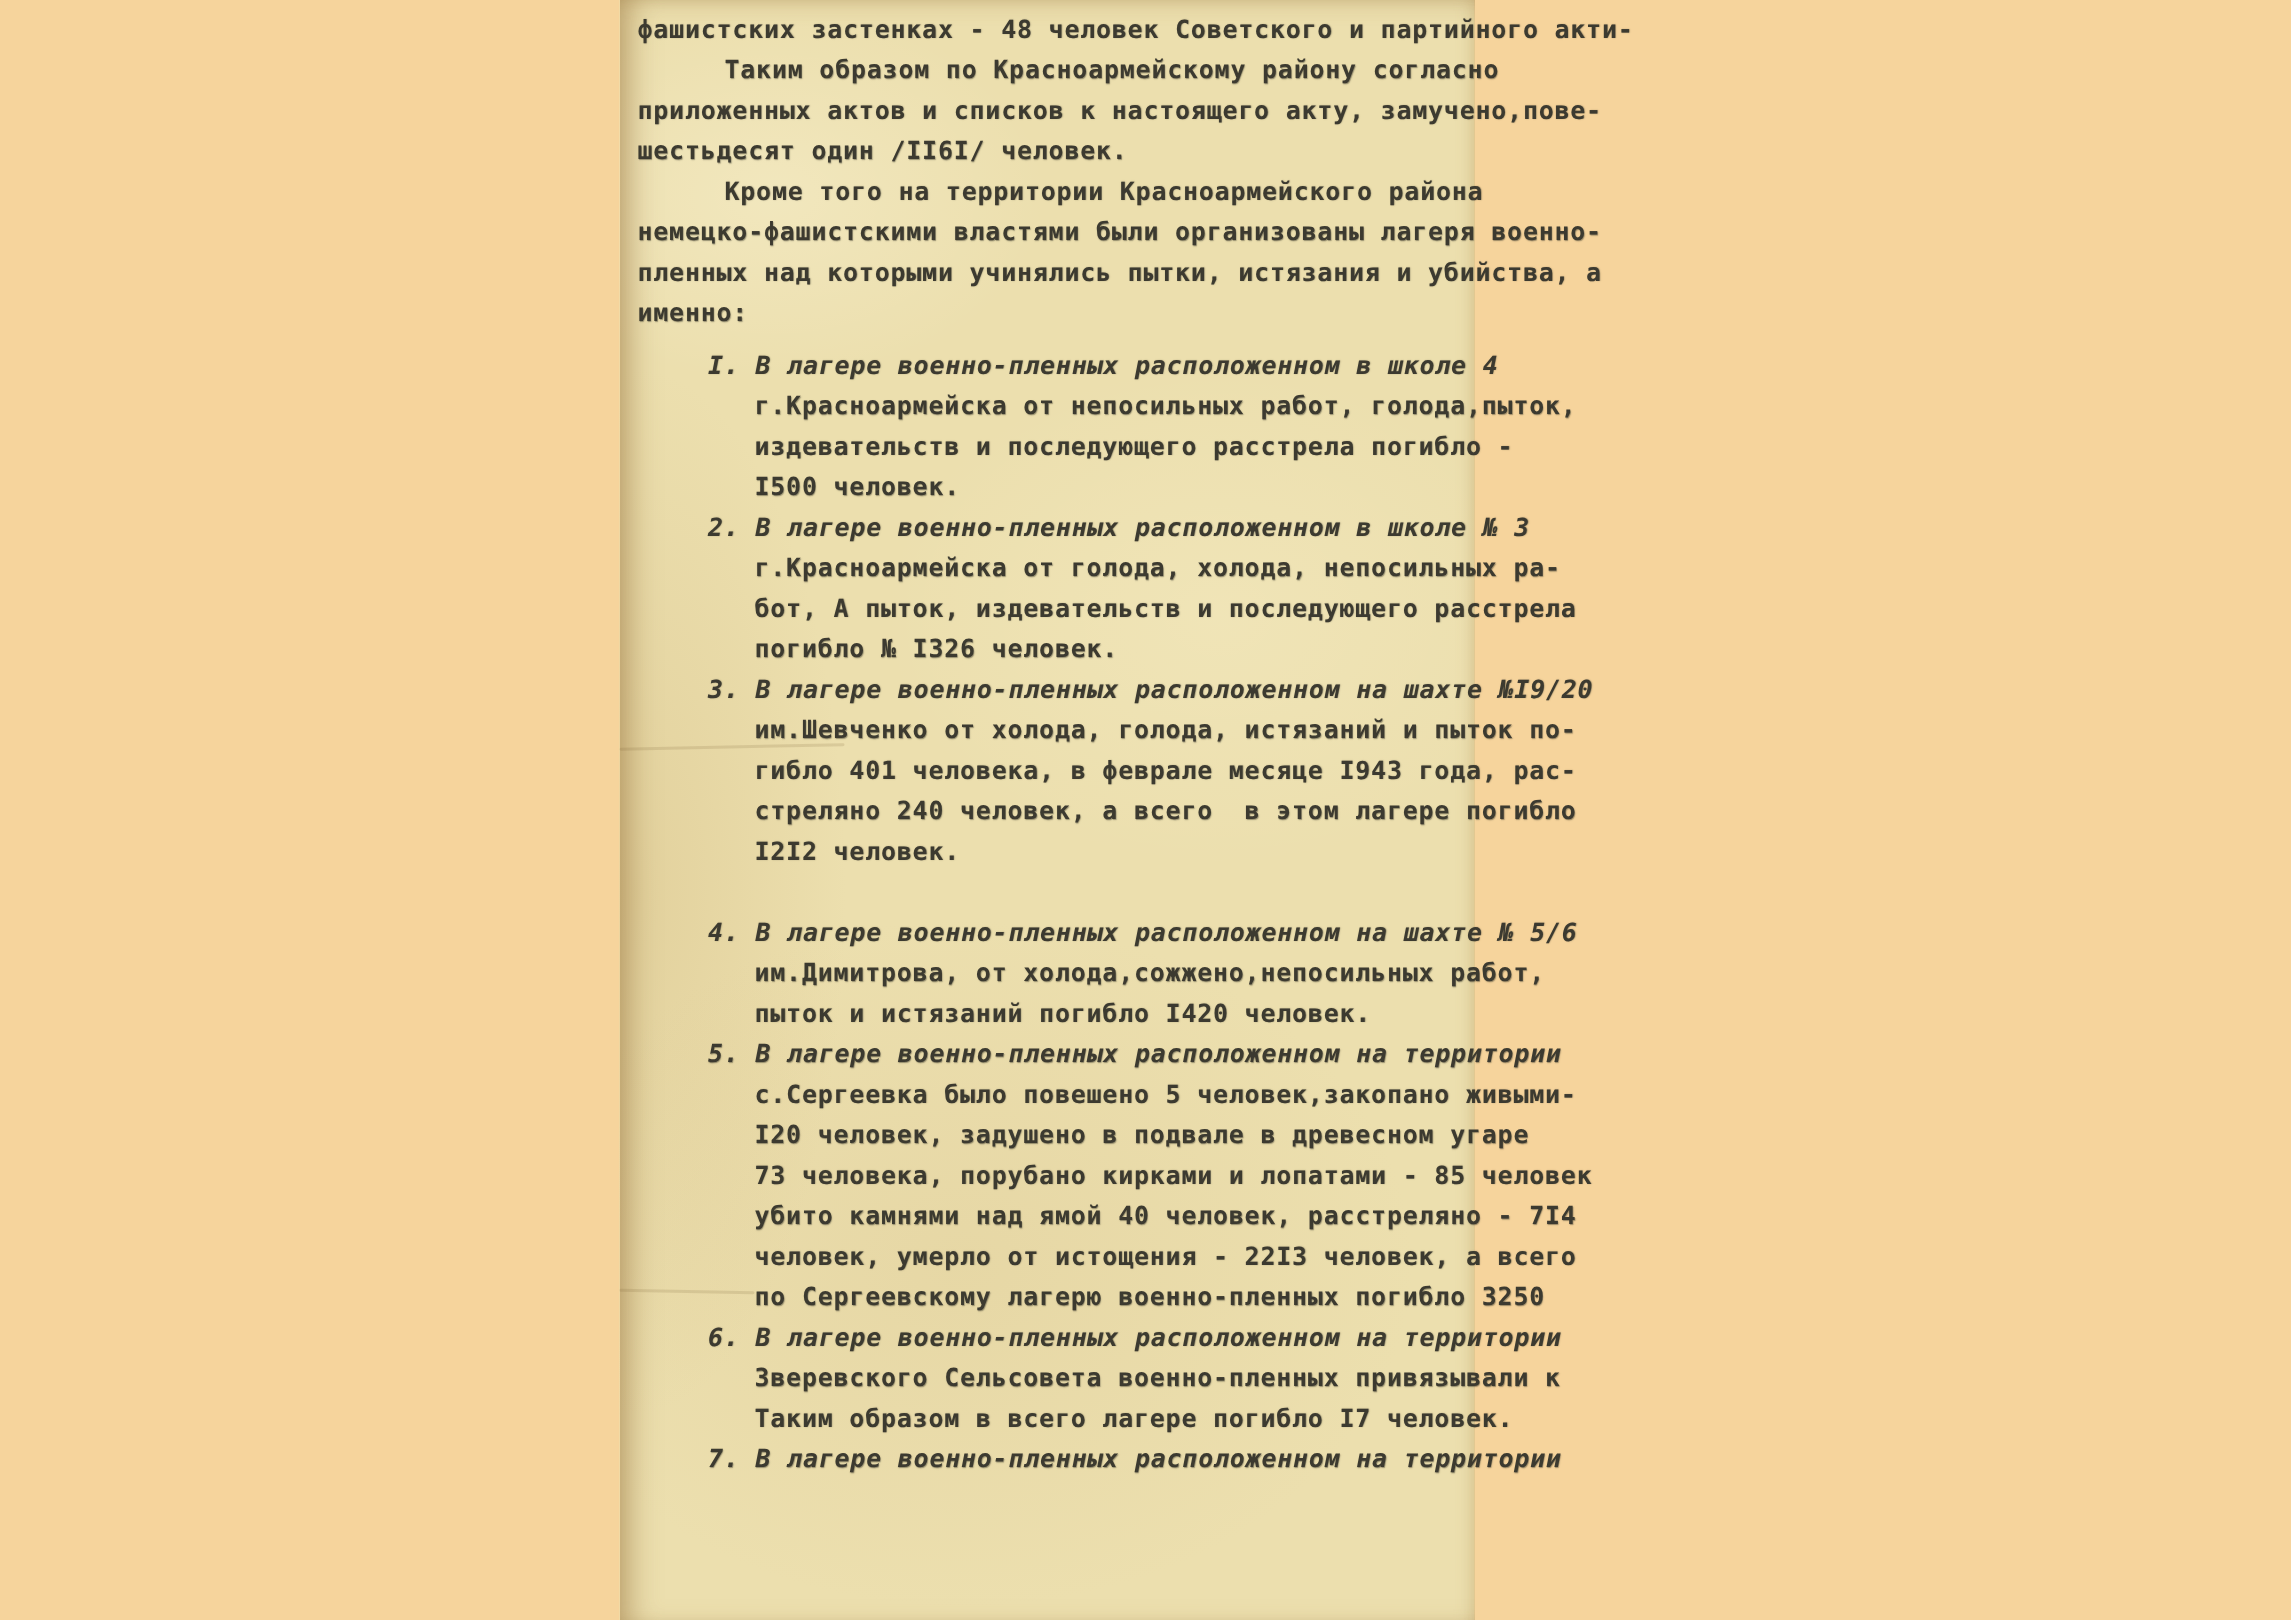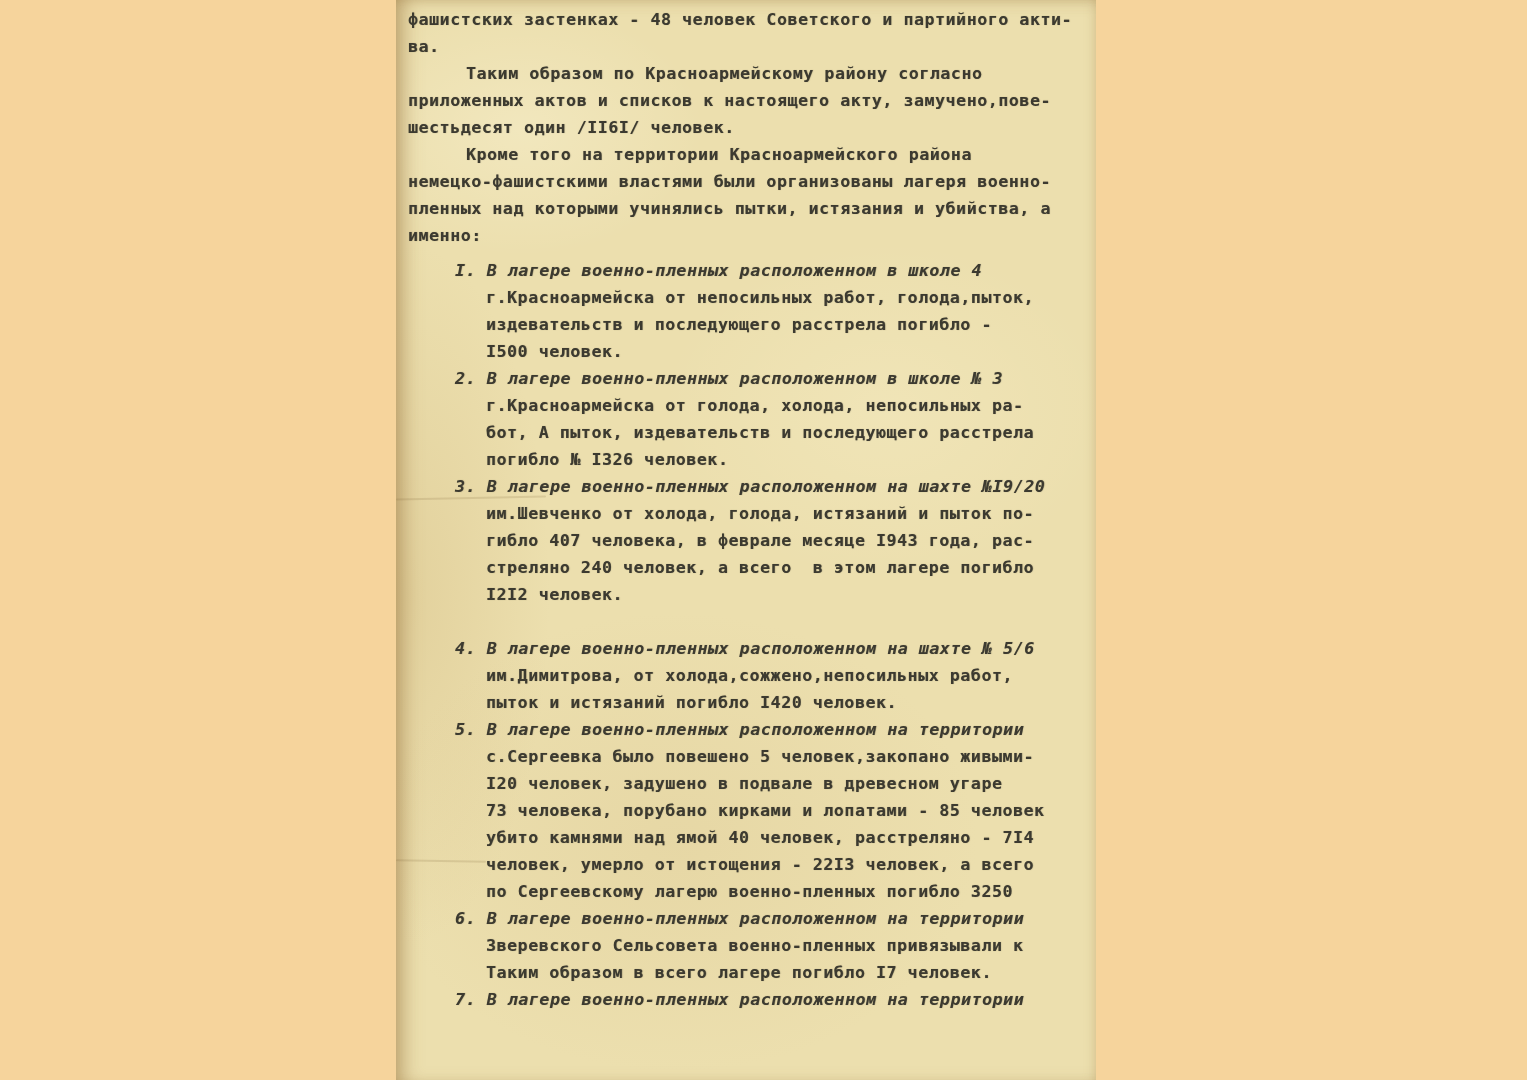--- a/index.html
+++ b/index.html
@@ -2,21 +2,21 @@
 <html><head>
 <meta charset="utf-8">
 <style>
   html,body{margin:0;padding:0;}
   body{
     width:1527px;height:1080px;position:relative;overflow:hidden;
     font-family:"DejaVu Sans Mono","Liberation Mono",monospace;
   }
   .backdrop{position:absolute;inset:0;}
   .paper{
-    position:absolute;left:396px;top:0;width:700px;height:1080px;
+    position:absolute;left:413px;top:0;width:570px;height:1080px;
     background-image:
       radial-gradient(ellipse 260px 180px at 18% 12%, rgba(255,250,225,0.30), rgba(255,250,225,0) 70%),
       radial-gradient(ellipse 320px 240px at 70% 38%, rgba(255,248,215,0.22), rgba(255,248,215,0) 70%),
       radial-gradient(ellipse 420px 320px at 40% 78%, rgba(214,192,138,0.25), rgba(214,192,138,0) 72%),
       radial-gradient(ellipse 200px 500px at 2% 55%, rgba(205,178,118,0.30), rgba(205,178,118,0) 70%);
     box-shadow:
       inset 16px 0 20px -10px rgba(146,108,52,0.55),
       inset -7px 0 12px -7px rgba(160,126,68,0.35),
       inset 0 10px 16px -10px rgba(160,126,68,0.30);
   }
@@ -39,41 +39,40 @@
 <body>
 
 <div class="backdrop" style="background: rgb(246, 212, 156);"></div>
 
 <div class="paper" style="background-color: rgb(236, 223, 174);">
   <div class="crease c1"></div>
   <div class="crease c2"></div>
   <div class="textlayer" style="color: rgb(60, 58, 48);">
     <div id="blocks">
         <div class="line">фашистских застенках - 48 человек Советского и партийного акти-</div>
-        <div class="line">ва.</div>
         <div class="line indent">Таким образом по Красноармейскому району согласно</div>
         <div class="line">приложенных актов и списков к настоящего акту, замучено,пове-</div>
         <div class="line">шестьдесят один /II6I/ человек.</div>
         <div class="line indent">Кроме того на территории Красноармейского района</div>
         <div class="line">немецко-фашистскими властями были организованы лагеря военно-</div>
         <div class="line">пленных над которыми учинялись пытки, истязания и убийства, а</div>
         <div class="line">именно:</div>
       </div>
     <div class="items" id="items">
         <div class="line item-first"><span>I.</span> <span>В лагере военно-пленных расположенном в школе 4</span></div>
         <div class="line item-cont">г.Красноармейска от непосильных работ, голода,пыток,</div>
         <div class="line item-cont">издевательств и последующего расстрела погибло -</div>
         <div class="line item-cont">I500 человек.</div>
         <div class="line item-first"><span>2.</span> <span>В лагере военно-пленных расположенном в школе № 3</span></div>
         <div class="line item-cont">г.Красноармейска от голода, холода, непосильных ра-</div>
         <div class="line item-cont">бот, А пыток, издевательств и последующего расстрела</div>
         <div class="line item-cont">погибло № I326 человек.</div>
         <div class="line item-first"><span>3.</span> <span>В лагере военно-пленных расположенном на шахте №I9/20</span></div>
         <div class="line item-cont">им.Шевченко от холода, голода, истязаний и пыток по-</div>
-        <div class="line item-cont">гибло 407 человека, в феврале месяце I943 года, рас-</div>
+        <div class="line item-cont">гибло 401 человека, в феврале месяце I943 года, рас-</div>
         <div class="line item-cont">стреляно 240 человек, а всего  в этом лагере погибло</div>
         <div class="line item-cont">I2I2 человек.</div>
         <div class="gap"></div>
         <div class="line item-first"><span>4.</span> <span>В лагере военно-пленных расположенном на шахте № 5/6</span></div>
         <div class="line item-cont">им.Димитрова, от холода,сожжено,непосильных работ,</div>
         <div class="line item-cont">пыток и истязаний погибло I420 человек.</div>
         <div class="line item-first"><span>5.</span> <span>В лагере военно-пленных расположенном на территории</span></div>
         <div class="line item-cont">с.Сергеевка было повешено 5 человек,закопано живыми-</div>
         <div class="line item-cont">I20 человек, задушено в подвале в древесном угаре</div>
         <div class="line item-cont">73 человека, порубано кирками и лопатами - 85 человек</div>

